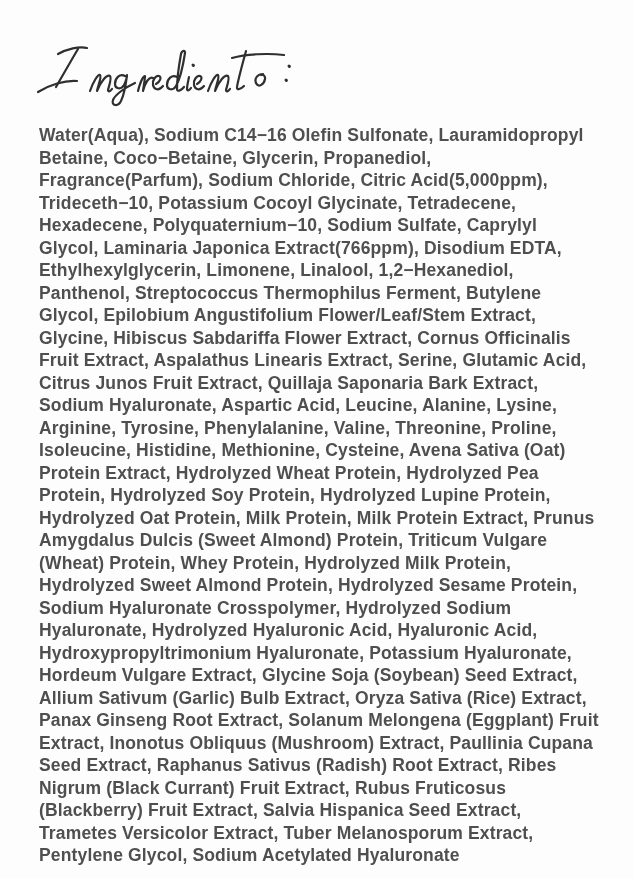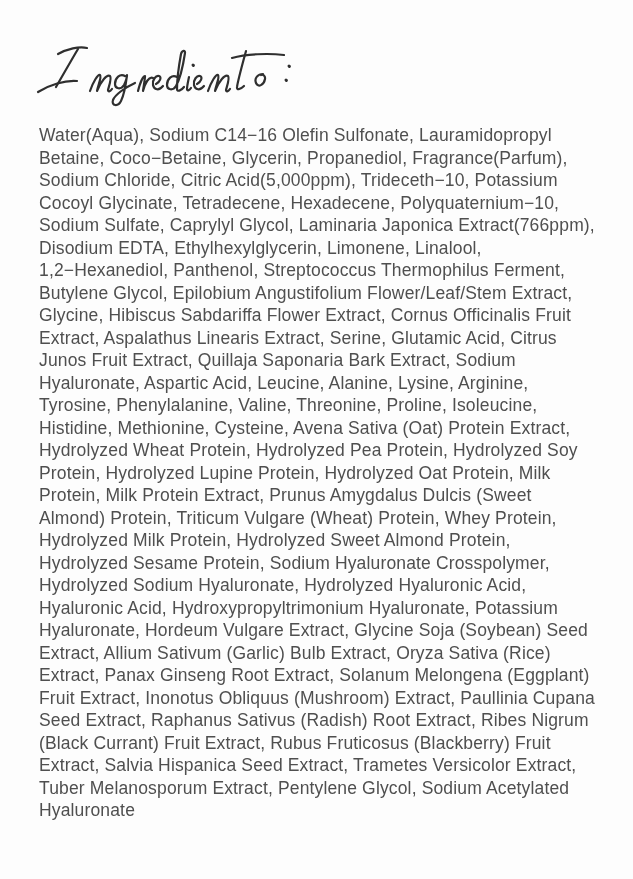--- a/index.html
+++ b/index.html
@@ -43,20 +43,21 @@
   .ingredients-text {
     position: absolute;
     left: 39px; top: 124px;
     width: 560px;
     margin: 0;
     font-size: 17.5px;
     line-height: 22.5px;
     letter-spacing: 0.15px;
     color: #4f4f4f;
     text-align: left;
+    font-weight: bold;
   }
 </style>
 </head>
 <body>
 
 <div class="page">
 
   <header class="heading-wrap">
     <span class="sr-only">Ingredients:</span>
     <svg width="264" height="72" viewBox="0 0 264 72" role="img" aria-label="Ingredients:">

